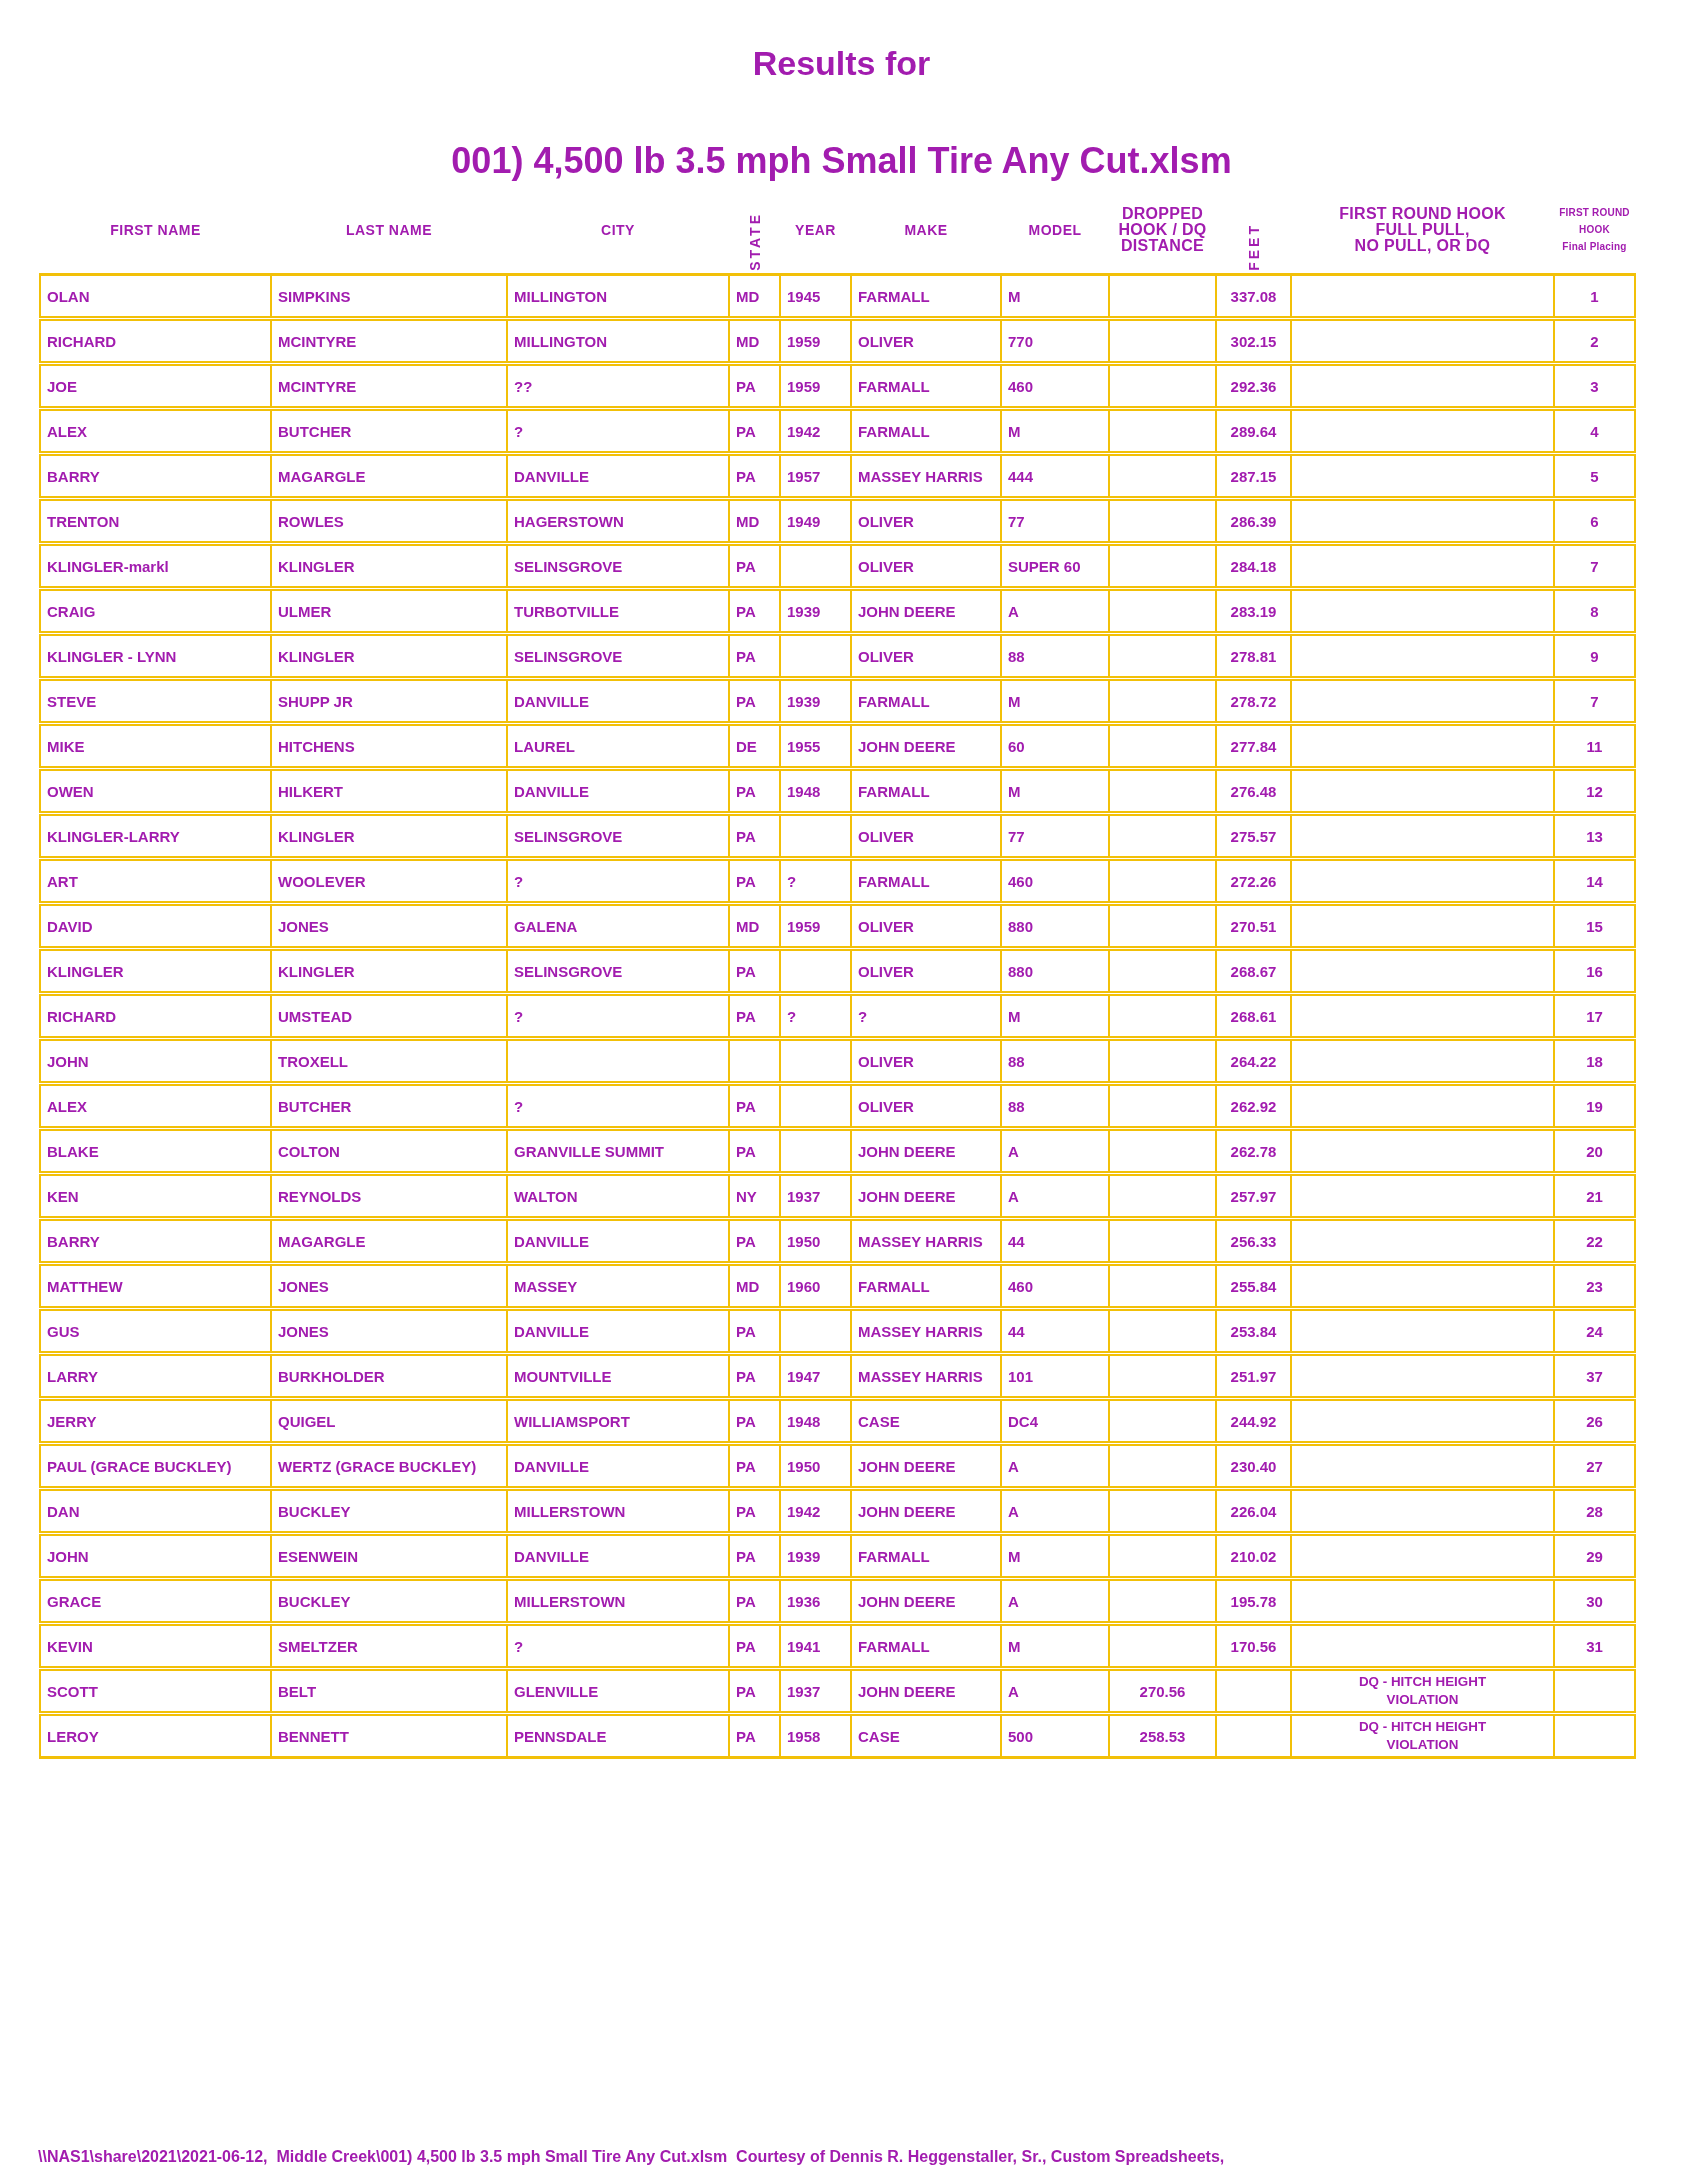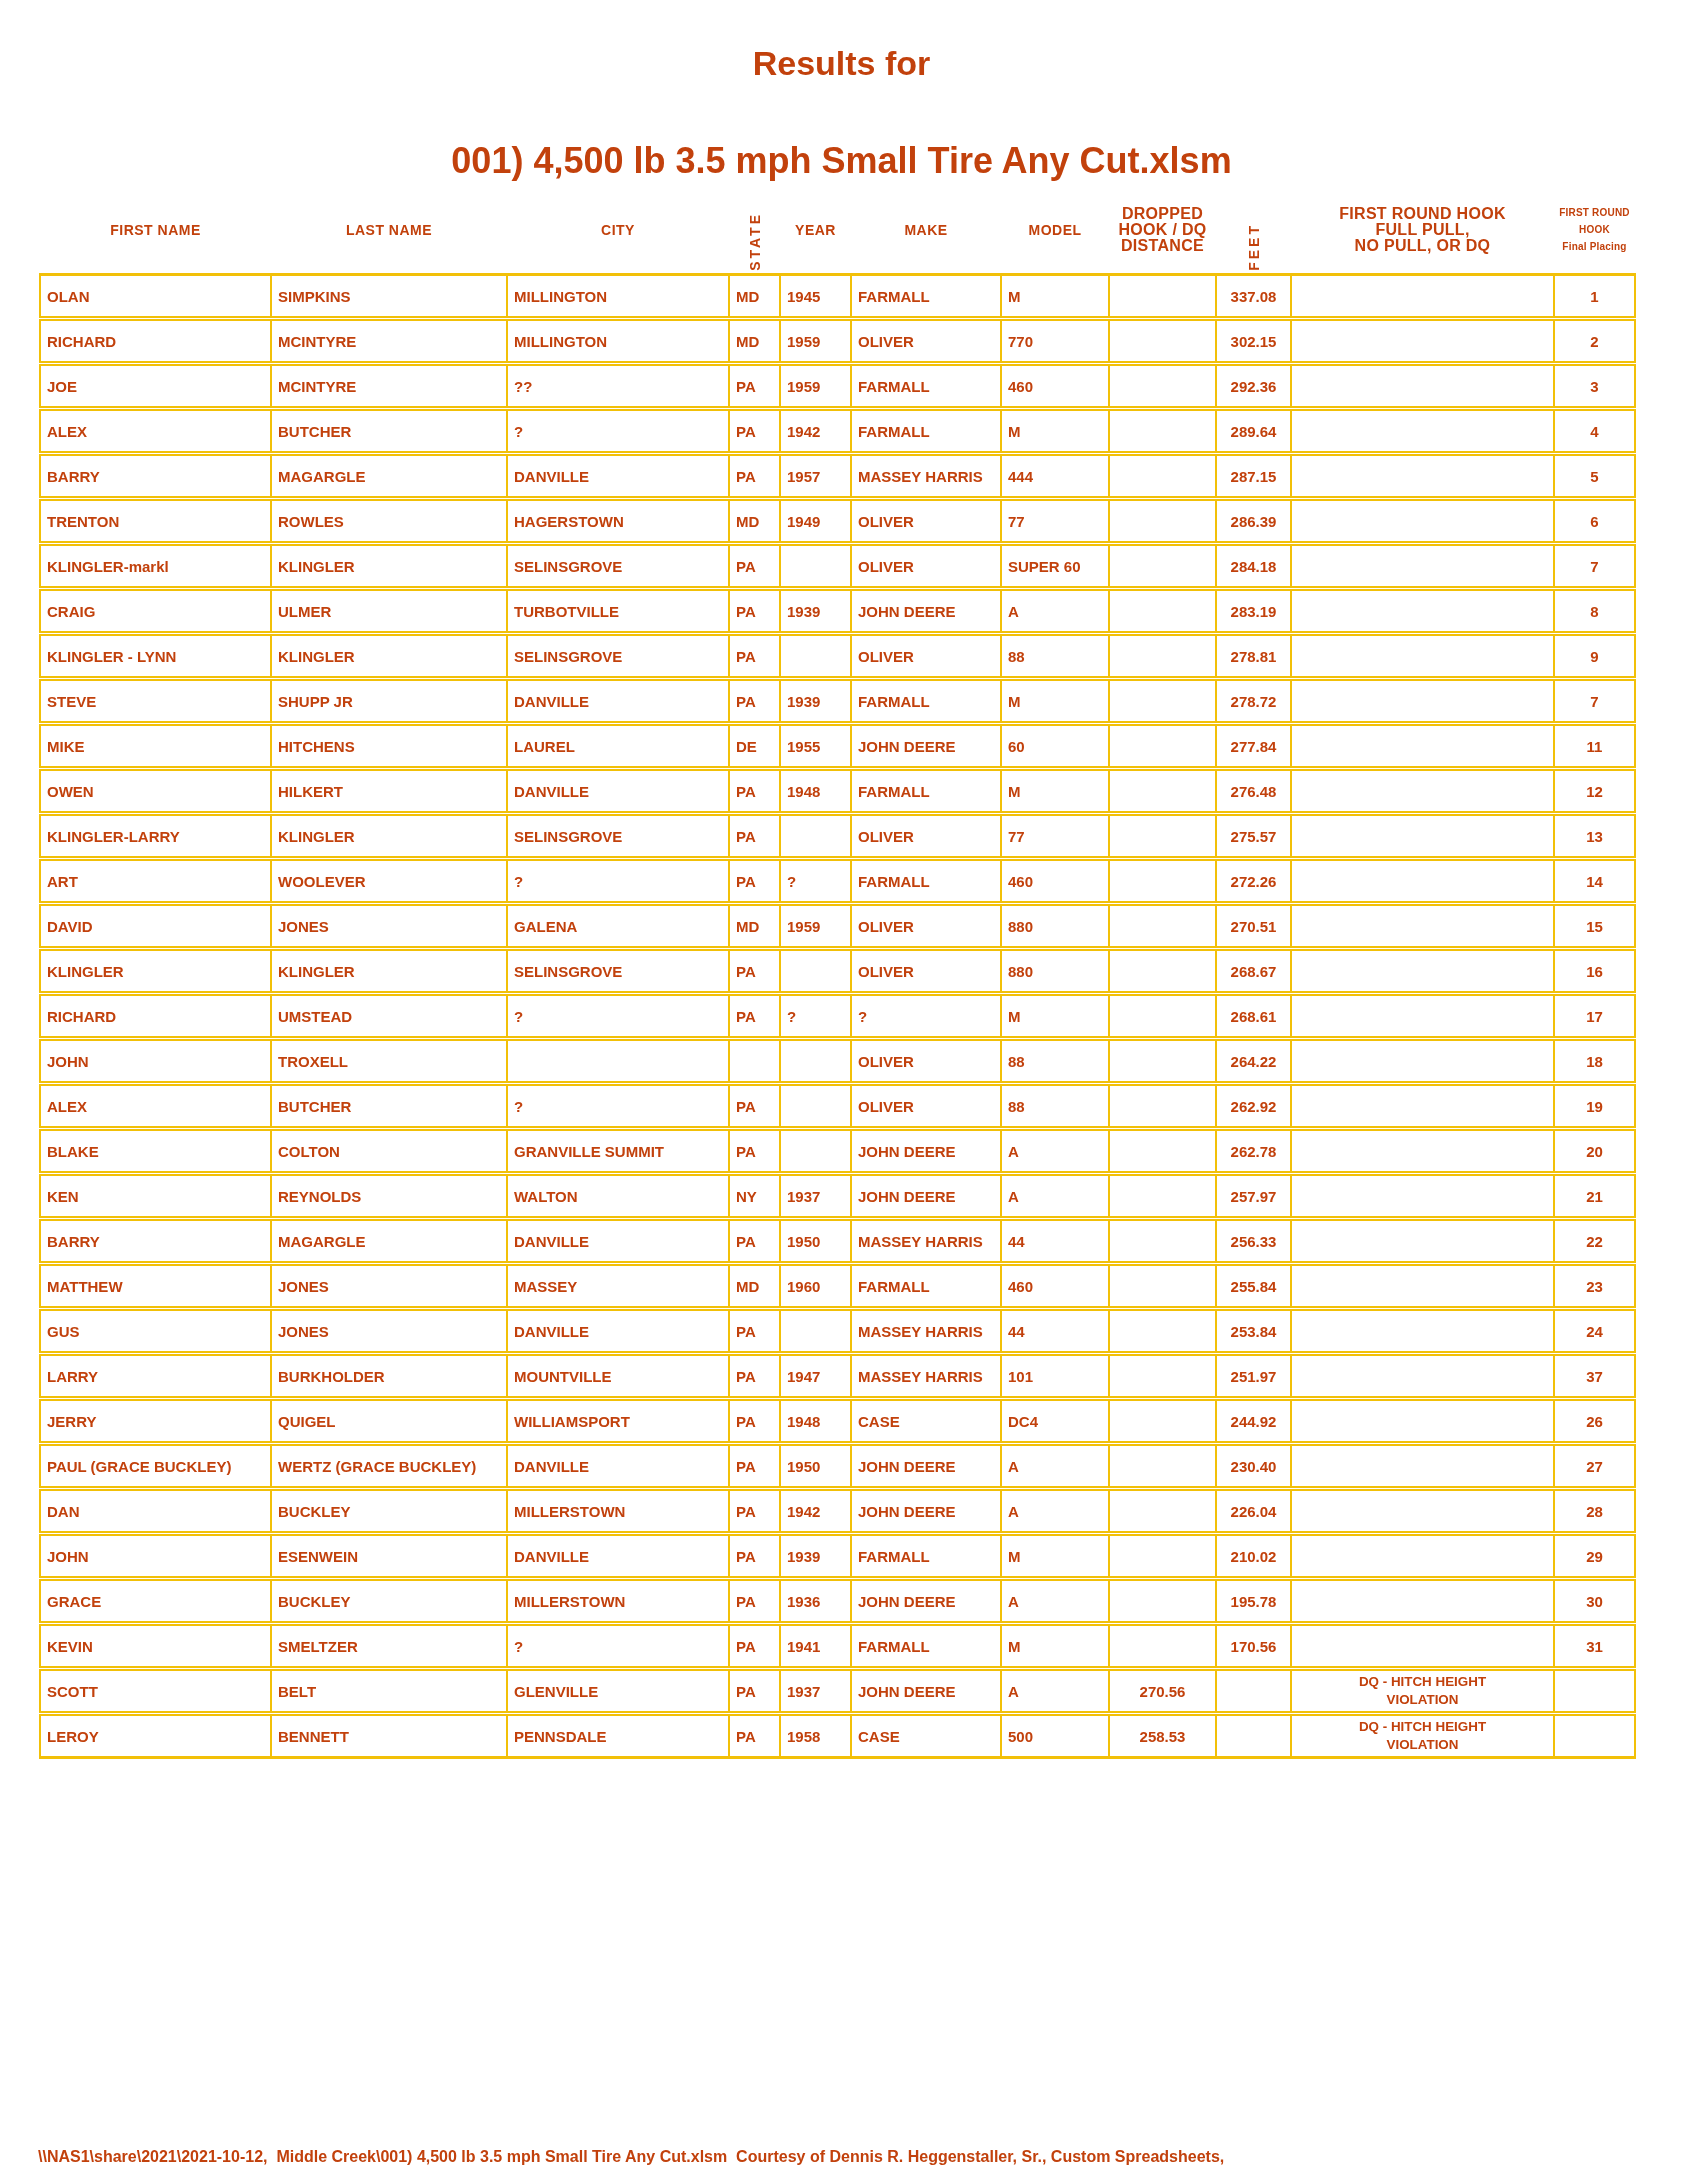--- a/index.html
+++ b/index.html
@@ -1,19 +1,19 @@
 <!DOCTYPE html>
 <html style="--grid: #F2C008;"><head>
 <meta charset="utf-8">
 <style>
   :root { --grid: #F2C008; }
   html,body { margin:0; padding:0; background:#fff; }
   .page {
     position:relative; width:1683px; height:2178px; background:#ffffff;
-    font-family:"Liberation Sans", sans-serif; color:#c2410c; overflow:hidden;
+    font-family:"Liberation Sans", sans-serif; color:#a21caf; overflow:hidden;
   }
   .title { position:absolute; top:38px; left:0; width:1683px; text-align:center; font-weight:bold; }
   .title-line1 { font-size:34px; line-height:50px; }
   .title-line2 { font-size:36px; line-height:57px;margin-top:44px; }
 
   table.results {
     position:absolute; left:39px; top:186px;
     border-collapse:collapse; table-layout:fixed;
   }
   col.c0{width:231px} col.c1{width:236px} col.c2{width:222px} col.c3{width:51px}
@@ -529,18 +529,18 @@
           <td class="c">258.53</td>
           <td class="c"></td>
           <td class="hook">DQ - HITCH HEIGHT
 VIOLATION</td>
           <td class="c"></td>
         </tr>
       </tbody>
   </table>
 
   <div class="footer">
-    <div class="f1">\\NAS1\share\2021\2021-10-12,  Middle Creek\001) 4,500 lb 3.5 mph Small Tire Any Cut.xlsm  Courtesy of Dennis R. Heggenstaller, Sr., Custom Spreadsheets,</div>
+    <div class="f1">\\NAS1\share\2021\2021-06-12,  Middle Creek\001) 4,500 lb 3.5 mph Small Tire Any Cut.xlsm  Courtesy of Dennis R. Heggenstaller, Sr., Custom Spreadsheets,</div>
     
   </div>
 
 </div>
 
 
 </body></html>

